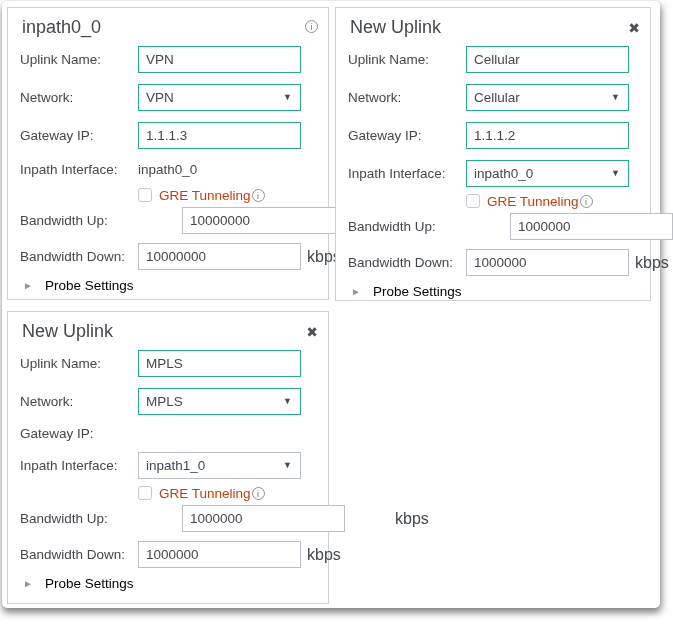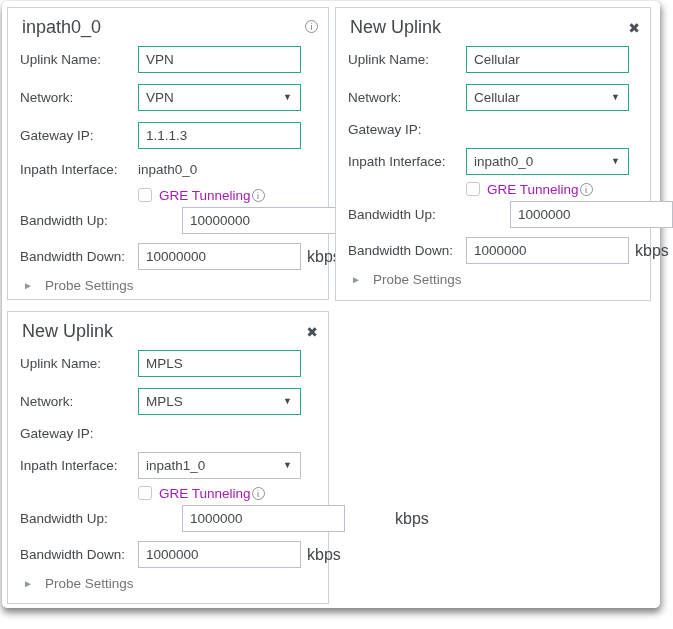--- a/index.html
+++ b/index.html
@@ -47,26 +47,26 @@
   .select { position:relative; display:flex; align-items:center; cursor:default; }
   .select .arr { position:absolute; right:8px; top:7px; font-size:9px; color:#42484e; }
 
   .mb11 { margin-bottom:11px; }
   .row-static { margin-bottom:7px; height:18px; }
   .static-val { font-size:13.5px; color:#43484d; }
   .row-sel4 { margin-bottom:4px; }
   .row-gre { margin-left:118px; margin-bottom:2px; height:20px; align-items:center; }
   .cb { width:14px; height:14px; border:1px solid #c3cad1; border-radius:3px;
         background:#fefefe; margin-right:7px; box-sizing:border-box; cursor:default; }
-  .gre-lbl { font-size:13.5px; color:#a21caf; margin-right:1px; }
+  .gre-lbl { font-size:13.5px; color:#c2410c; margin-right:1px; }
   .row-bw { margin-bottom:9px;gap:44px; }
   .unit { margin-left:6px; font-size:16px; color:#43484d; }
   .probe { display:flex; align-items:center; margin-top:8px; padding-left:3px; cursor:default; }
   .tri { color:#8f979e; font-size:10px; margin-right:12px; line-height:1; }
-  .probe-lbl { font-size:13.5px; color:#737373; }
+  .probe-lbl { font-size:13.5px; color:#000000; }
 </style>
 </head>
 <body>
 
 <div class="window">
 
   <section class="panel p1">
     <div class="hdr">
       <div class="title">inpath0_0</div>
       <span class="i-circ">i</span>
@@ -125,20 +125,21 @@
       </div>
       <div class="row mb11">
         <span class="lbl">Network:</span>
         <div class="box accent select">
           <span>Cellular</span>
           <span class="arr">▼</span>
         </div>
       </div>
       <div class="row mb11">
         <span class="lbl">Gateway IP:</span>
+        <input type="text" class="box accent" value="1.1.1.2" style="">
       </div>
       <div class="row row-sel4">
         <span class="lbl">Inpath Interface:</span>
         <div class="box accent select">
           <span>inpath0_0</span>
           <span class="arr">▼</span>
         </div>
       </div>
       <div class="row row-gre">
         <span class="cb"></span>

